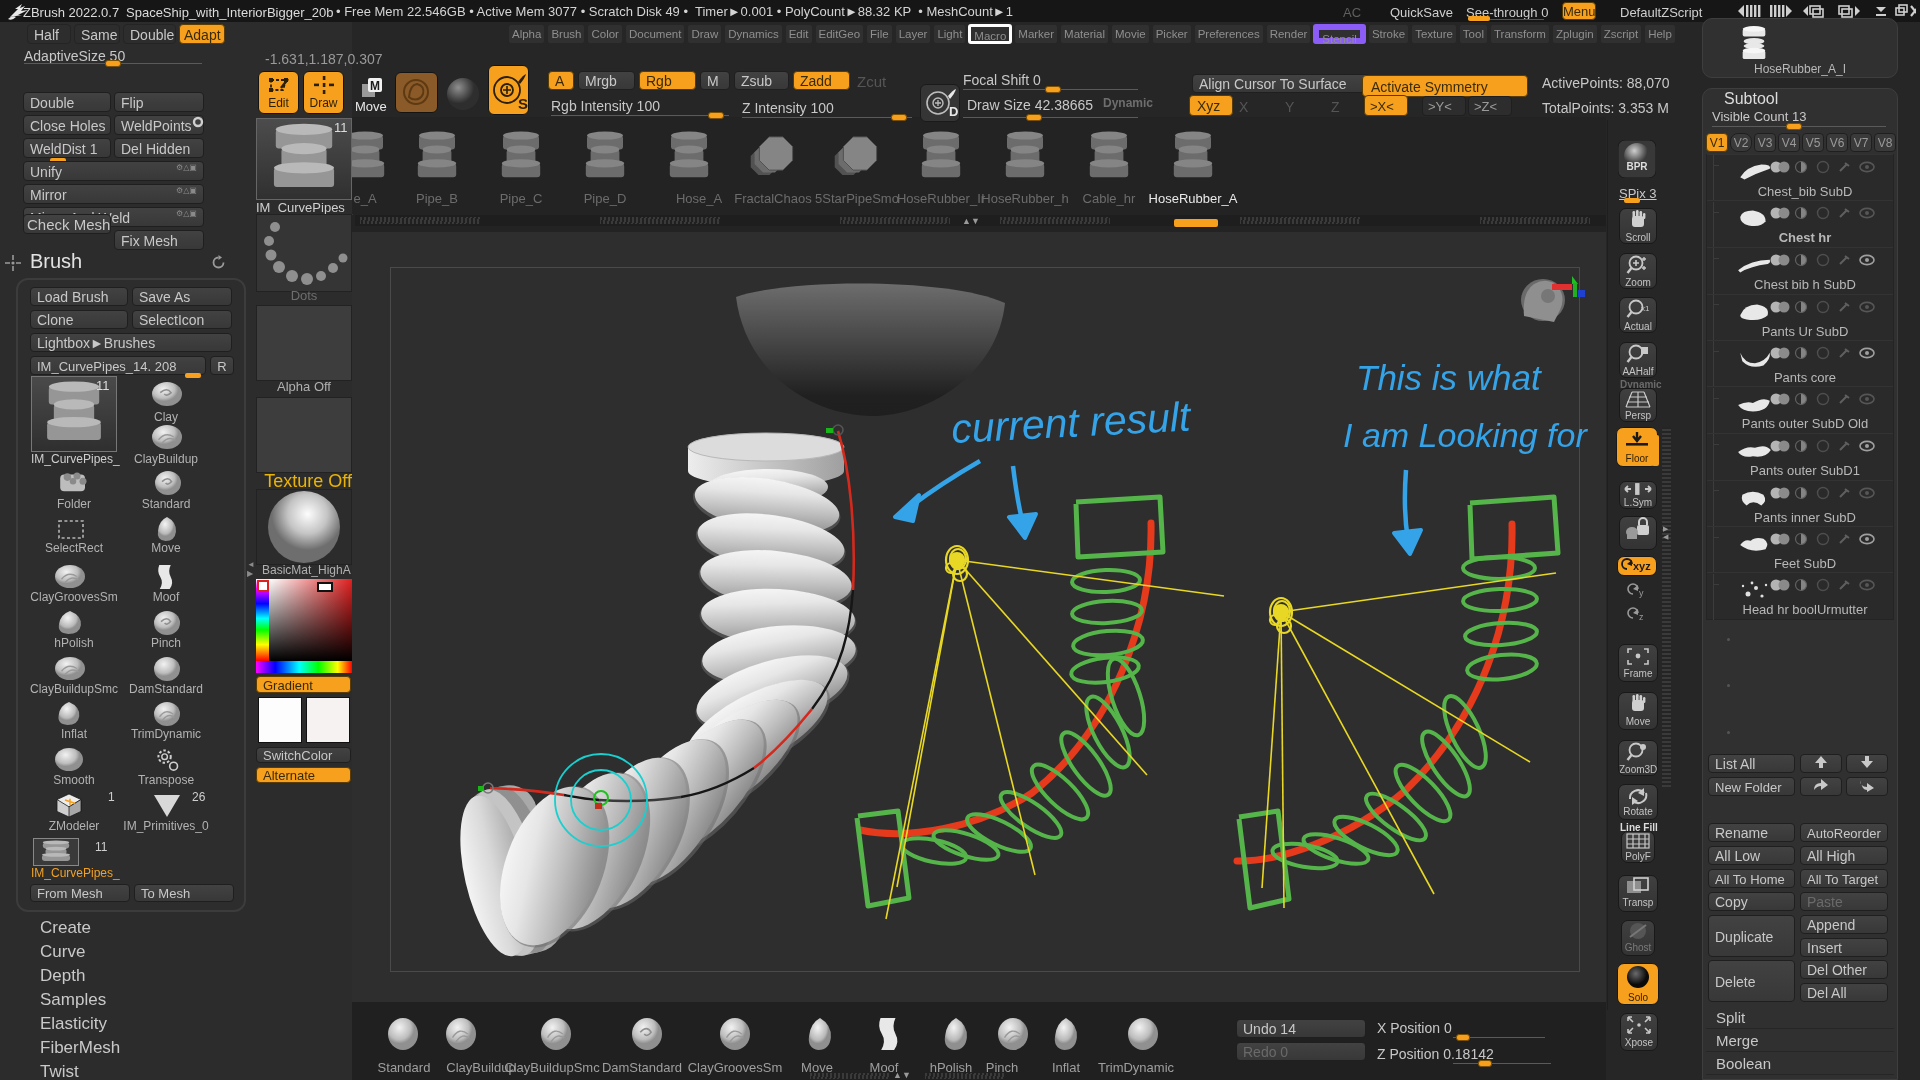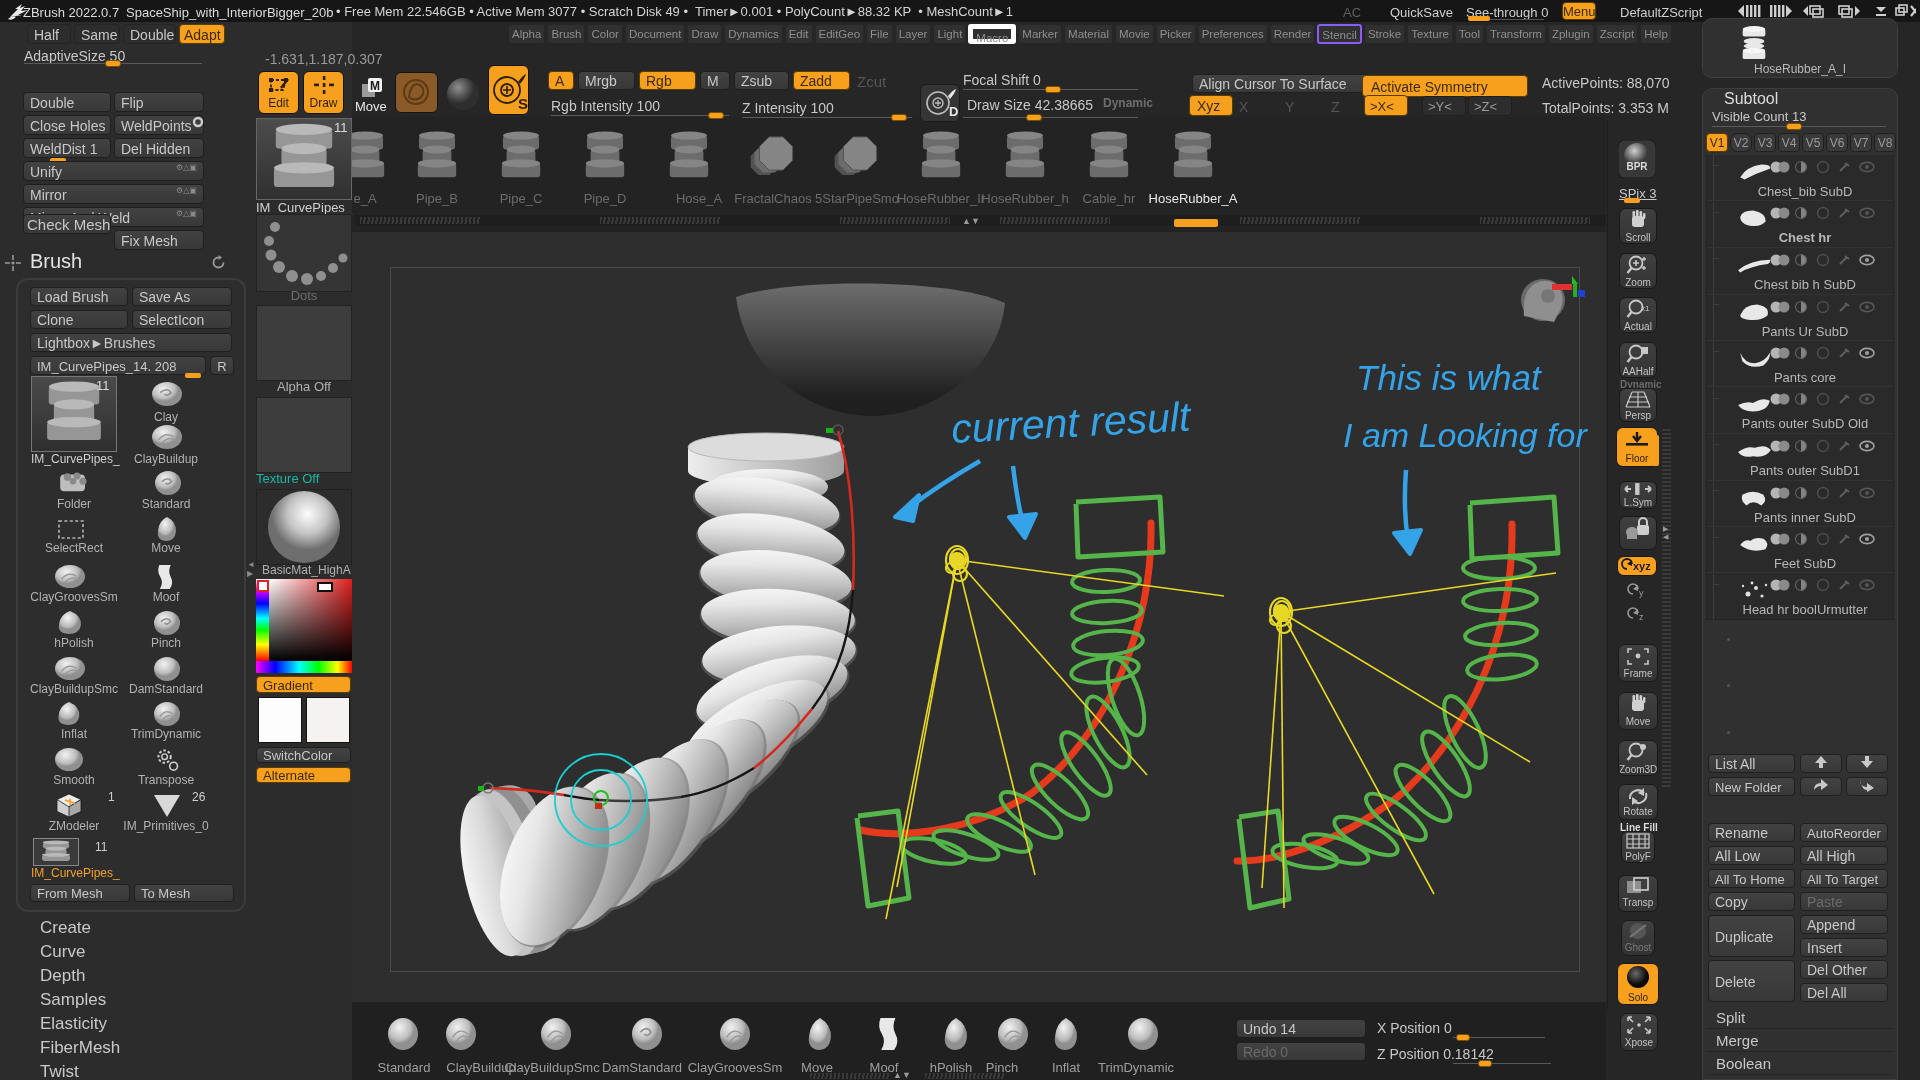--- a/index.html
+++ b/index.html
@@ -58,28 +58,28 @@
     <div style="background:#303030;border:1px solid #262626;border-radius:3px;color:#8f8f8f;font-size:11.5px;line-height:18px;padding:0 3px;">Brush</div>
     <div style="background:#303030;border:1px solid #262626;border-radius:3px;color:#8f8f8f;font-size:11.5px;line-height:18px;padding:0 3px;">Color</div>
     <div style="background:#303030;border:1px solid #262626;border-radius:3px;color:#8f8f8f;font-size:11.5px;line-height:18px;padding:0 3px;">Document</div>
     <div style="background:#303030;border:1px solid #262626;border-radius:3px;color:#8f8f8f;font-size:11.5px;line-height:18px;padding:0 3px;">Draw</div>
     <div style="background:#303030;border:1px solid #262626;border-radius:3px;color:#8f8f8f;font-size:11.5px;line-height:18px;padding:0 3px;">Dynamics</div>
     <div style="background:#303030;border:1px solid #262626;border-radius:3px;color:#8f8f8f;font-size:11.5px;line-height:18px;padding:0 3px;">Edit</div>
     <div style="background:#303030;border:1px solid #262626;border-radius:3px;color:#8f8f8f;font-size:11.5px;line-height:18px;padding:0 3px;">EditGeo</div>
     <div style="background:#303030;border:1px solid #262626;border-radius:3px;color:#8f8f8f;font-size:11.5px;line-height:18px;padding:0 3px;">File</div>
     <div style="background:#303030;border:1px solid #262626;border-radius:3px;color:#8f8f8f;font-size:11.5px;line-height:18px;padding:0 3px;">Layer</div>
     <div style="background:#303030;border:1px solid #262626;border-radius:3px;color:#8f8f8f;font-size:11.5px;line-height:18px;padding:0 3px;">Light</div>
-    <div style="background:#303030;border:5px solid #ffffff;border-radius:3px;color:#8f8f8f;font-size:11.5px;line-height:18px;padding:0 3px;">Macro</div>
+    <div style="background:#303030;border:3px solid #ffffff;border-radius:3px;color:#8f8f8f;font-size:11.5px;line-height:18px;padding:0 3px;">Macro</div>
     <div style="background:#303030;border:1px solid #262626;border-radius:3px;color:#8f8f8f;font-size:11.5px;line-height:18px;padding:0 3px;">Marker</div>
     <div style="background:#303030;border:1px solid #262626;border-radius:3px;color:#8f8f8f;font-size:11.5px;line-height:18px;padding:0 3px;">Material</div>
     <div style="background:#303030;border:1px solid #262626;border-radius:3px;color:#8f8f8f;font-size:11.5px;line-height:18px;padding:0 3px;">Movie</div>
     <div style="background:#303030;border:1px solid #262626;border-radius:3px;color:#8f8f8f;font-size:11.5px;line-height:18px;padding:0 3px;">Picker</div>
     <div style="background:#303030;border:1px solid #262626;border-radius:3px;color:#8f8f8f;font-size:11.5px;line-height:18px;padding:0 3px;">Preferences</div>
     <div style="background:#303030;border:1px solid #262626;border-radius:3px;color:#8f8f8f;font-size:11.5px;line-height:18px;padding:0 3px;">Render</div>
-    <div style="background:#303030;border:2px solid #8b5cf6;border-radius:3px;color:#8f8f8f;font-size:11.5px;line-height:18px;padding:0 3px;">Stencil</div>
+    <div style="background:#303030;border:6px solid #8b5cf6;border-radius:3px;color:#8f8f8f;font-size:11.5px;line-height:18px;padding:0 3px;">Stencil</div>
     <div style="background:#303030;border:1px solid #262626;border-radius:3px;color:#8f8f8f;font-size:11.5px;line-height:18px;padding:0 3px;">Stroke</div>
     <div style="background:#303030;border:1px solid #262626;border-radius:3px;color:#8f8f8f;font-size:11.5px;line-height:18px;padding:0 3px;">Texture</div>
     <div style="background:#303030;border:1px solid #262626;border-radius:3px;color:#8f8f8f;font-size:11.5px;line-height:18px;padding:0 3px;">Tool</div>
     <div style="background:#303030;border:1px solid #262626;border-radius:3px;color:#8f8f8f;font-size:11.5px;line-height:18px;padding:0 3px;">Transform</div>
     <div style="background:#303030;border:1px solid #262626;border-radius:3px;color:#8f8f8f;font-size:11.5px;line-height:18px;padding:0 3px;">Zplugin</div>
     <div style="background:#303030;border:1px solid #262626;border-radius:3px;color:#8f8f8f;font-size:11.5px;line-height:18px;padding:0 3px;">Zscript</div>
     <div style="background:#303030;border:1px solid #262626;border-radius:3px;color:#8f8f8f;font-size:11.5px;line-height:18px;padding:0 3px;">Help</div>
   </div>
 <div class="t" style="left:24px;top:48px;font-size:14px;color:#c8c8c8;">AdaptiveSize 50</div>
 <div class="t" style="left:24px;top:63px;width:178px;height:1px;background:#5a5a5a;"></div>
@@ -542,21 +542,21 @@
       <circle cx="35" cy="61" r="6" fill="#8f8f8f"></circle>
       <circle cx="50" cy="64" r="6" fill="#8f8f8f"></circle>
       <circle cx="64" cy="61" r="5" fill="#8f8f8f"></circle>
       <circle cx="76" cy="53" r="5" fill="#8f8f8f"></circle>
       <circle cx="86" cy="43" r="4.5" fill="#8f8f8f"></circle>
     </svg></div>
 <div class="t" style="left:256px;top:288px;width:96px;text-align:center;font-size:13px;color:#6e6e6e;">Dots</div>
 <div class="th" style="left:256px;top:305px;width:96px;height:76px;background:#3d3d3d;border:1px solid #222;"></div>
 <div class="t" style="left:256px;top:379px;width:96px;text-align:center;font-size:13px;color:#b0b0b0;">Alpha Off</div>
 <div class="th" style="left:256px;top:397px;width:96px;height:76px;background:#3d3d3d;border:1px solid #222;"></div>
-<div class="t" style="left:256px;top:471px;width:96px;text-align:left;font-size:13px;color:#14b8a6;">Texture Off</div>
+<div class="t" style="left:256px;top:471px;width:96px;text-align:right;font-size:18px;color:#eab308;">Texture Off</div>
 <div class="th" style="left:256px;top:489px;width:96px;height:76px;background:#2c2c2c;border:1px solid #222;"><svg width="94" height="74" viewBox="0 0 94 74">
       <defs>
         <radialGradient id="bm" cx="0.55" cy="0.32">
           <stop offset="0" stop-color="#fdfdfd"></stop>
           <stop offset="0.55" stop-color="#c4c4c4"></stop>
           <stop offset="1" stop-color="#6e6e6e"></stop>
         </radialGradient>
       </defs>
       <circle cx="47" cy="37" r="36" fill="url(#bm)"></circle>
     </svg></div>

